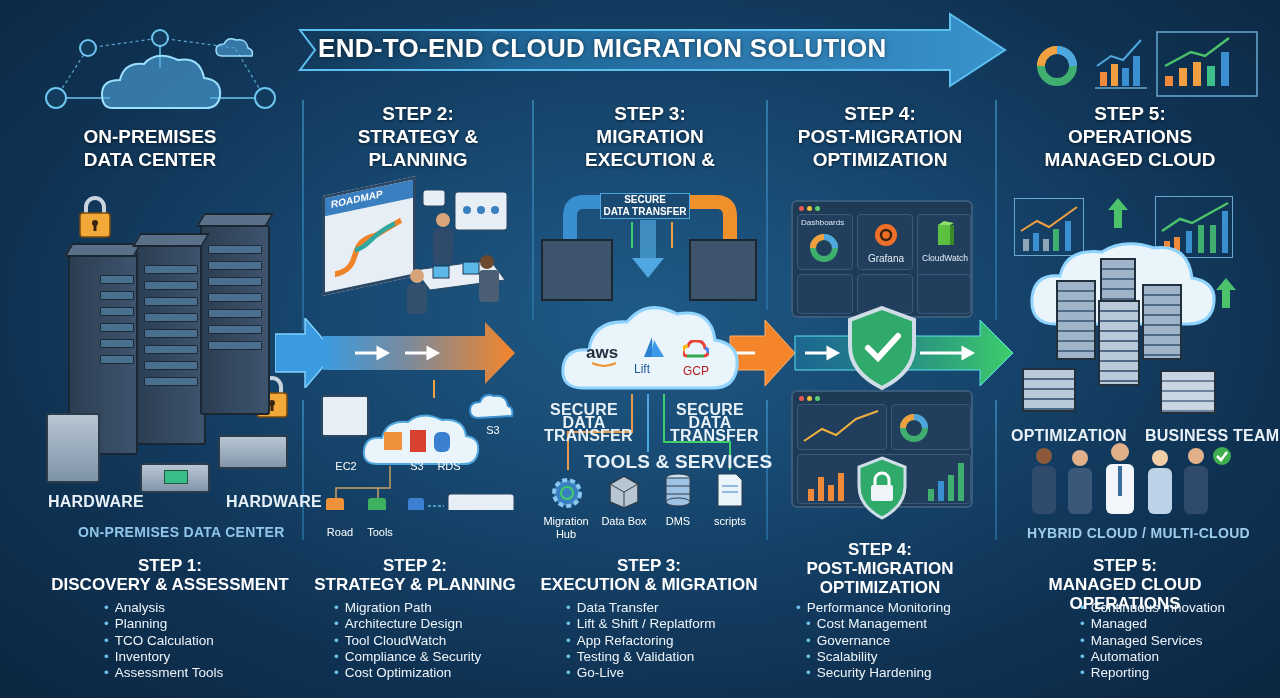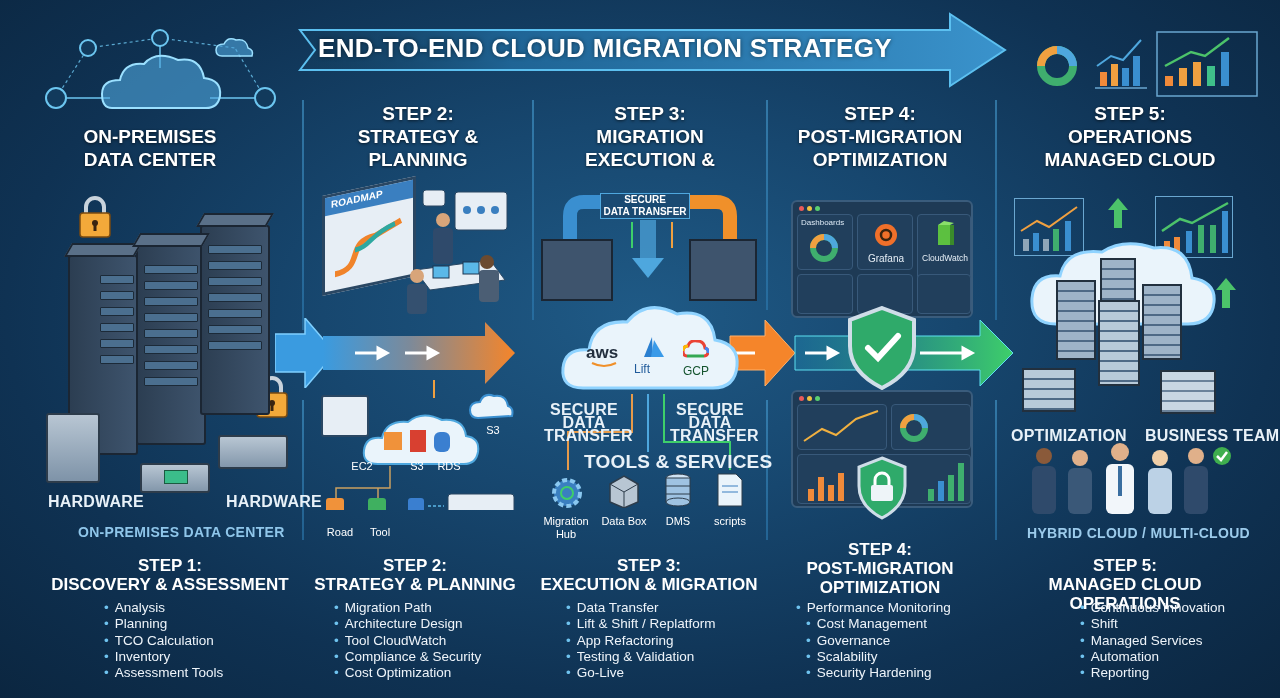--- a/index.html
+++ b/index.html
@@ -62,21 +62,21 @@
     <defs>
       <linearGradient id="bannerGrad" x1="0" x2="1" y1="0" y2="0">
         <stop offset="0" stop-color="#14405f" stop-opacity="0.3"></stop>
         <stop offset="0.3" stop-color="#1f6495"></stop>
         <stop offset="1" stop-color="#3a93cc"></stop>
       </linearGradient>
     </defs>
     <polygon points="10,18 660,18 660,2 715,38 660,74 660,58 10,58 25,38" fill="url(#bannerGrad)" stroke="#5cc0f0" stroke-width="2"></polygon>
   </svg>
 </div>
-<div class="title-text">END-TO-END CLOUD MIGRATION STRATEGY</div>
+<div class="title-text">END-TO-END CLOUD MIGRATION SOLUTION</div>
 
 <svg class="abs" style="left:40px;top:28px" width="240" height="90" viewBox="0 0 240 90">
   <g stroke="#6cc6f0" stroke-width="1.2" fill="none" stroke-dasharray="3 3" opacity="0.8">
     <line x1="48" y1="20" x2="120" y2="10"></line>
       <line x1="120" y1="10" x2="195" y2="20"></line>
     <line x1="16" y1="70" x2="48" y2="20"></line>
       <line x1="225" y1="70" x2="195" y2="20"></line>
   </g>
   <g stroke="#6cc6f0" stroke-width="1.5">
     <line x1="16" y1="70" x2="70" y2="70"></line>
@@ -264,26 +264,26 @@
   <rect x="116" y="52" width="16" height="20" rx="6" fill="#3a7fd0"></rect>
   <path d="M160 38 Q152 38 152 30 Q152 22 162 22 Q166 12 176 16 Q188 14 190 26 Q196 28 194 36 Z" fill="#eaf4fb" stroke="#3a8fd0" stroke-width="2"></path>
   <rect x="130" y="114" width="66" height="36" rx="3" fill="#e7eef5" stroke="#2a4763"></rect>
   <rect x="8" y="118" width="18" height="16" rx="3" fill="#f0923a"></rect>
   <rect x="50" y="118" width="18" height="16" rx="3" fill="#3fb060"></rect>
   <rect x="90" y="118" width="16" height="16" rx="3" fill="#3a7fd0"></rect>
   <polyline points="18,118 18,108 72,108 72,86" fill="none" stroke="#c9a060" stroke-width="1.5"></polyline>
   <line x1="60" y1="108" x2="60" y2="118" stroke="#c9a060" stroke-width="1.5"></line>
   <line x1="110" y1="126" x2="126" y2="126" stroke="#5bb8e8" stroke-width="1.5" stroke-dasharray="3 2"></line>
 </svg>
-<div class="tiny-label" style="left:344px;top:460px;width:36px">EC2</div>
+<div class="tiny-label" style="left:328px;top:460px;width:36px">EC2</div>
 <div class="tiny-label" style="left:405px;top:460px;width:24px">S3</div>
 <div class="tiny-label" style="left:432px;top:460px;width:34px">RDS</div>
 <div class="tiny-label" style="left:480px;top:424px;width:26px">S3</div>
 <div class="tiny-label" style="left:322px;top:526px;width:36px">Road</div>
-<div class="tiny-label" style="left:362px;top:526px;width:36px">Tool</div>
+<div class="tiny-label" style="left:362px;top:526px;width:36px">Tools</div>
 
 <svg class="abs" style="left:540px;top:192px" width="220" height="110" viewBox="0 0 220 110">
   <path d="M30 50 V24 Q30 10 44 10 H70" fill="none" stroke="#3a8fd0" stroke-width="14"></path>
   <path d="M150 10 H176 Q190 10 190 24 V50" fill="none" stroke="#f0902a" stroke-width="14"></path>
   <rect x="2" y="48" width="70" height="60" fill="#3e546d" stroke="#1b2633" stroke-width="2"></rect>
   <rect x="150" y="48" width="66" height="60" fill="#3e546d" stroke="#1b2633" stroke-width="2"></rect>
   <rect x="100" y="28" width="16" height="40" fill="#4ea7de" opacity="0.7"></rect>
   <polygon points="92,66 124,66 108,86" fill="#4ea7de"></polygon>
   <line x1="92" y1="30" x2="92" y2="56" stroke="#3ecf6a" stroke-width="2"></line>
   <line x1="132" y1="30" x2="132" y2="56" stroke="#f0a040" stroke-width="2"></line>
@@ -304,21 +304,21 @@
     <polygon points="9,1 1,21 10,21" fill="#2a7fd0"></polygon>
     <polygon points="11,4 21,21 8,21" fill="#3a9ae8"></polygon>
   </svg>
 <div class="abs" style="left:634px;top:362px;font-size:12px;color:#1f5a9a">Lift</div>
 <svg class="abs" style="left:683px;top:340px" width="26" height="20" viewBox="0 0 26 20">
   <path d="M4 16 Q0 16 0 11 Q0 6 5 6 Q7 0 14 1 Q21 1 22 8 Q26 9 25 13 Q24 16 21 16" fill="none" stroke="#ea4335" stroke-width="3"></path>
   <path d="M4 16 H21" stroke="#34a853" stroke-width="3"></path>
     <path d="M22 8 Q26 9 25 13" stroke="#4285f4" stroke-width="3" fill="none"></path>
     <path d="M0 11 Q0 6 5 6" stroke="#fbbc05" stroke-width="3" fill="none"></path>
 </svg>
-<div class="abs" style="left:683px;top:364px;font-size:12px;color:#14532d">GCP</div>
+<div class="abs" style="left:683px;top:364px;font-size:12px;color:#b91c1c">GCP</div>
 
 <svg class="abs" style="left:560px;top:392px" width="180" height="80" viewBox="0 0 180 80">
   <path d="M72 2 V40 H8 V78" fill="none" stroke="#e69a4a" stroke-width="2"></path>
   <line x1="88" y1="2" x2="88" y2="60" stroke="#4ea7de" stroke-width="2"></line>
   <path d="M104 2 V50 H170 V78" fill="none" stroke="#3ecf6a" stroke-width="2"></path>
 </svg>
 <div class="small-label" style="left:544px;top:403px;text-align:center;width:80px;line-height:13px">
   <div>SECURE DATA</div>
     <div>TRANSFER</div>
 </div>
@@ -535,17 +535,17 @@
   <li style="margin-left:10px">Scalability</li>
   <li style="margin-left:10px">Security Hardening</li>
 </ul>
 
 <div class="bottom-title" style="left:1000px;top:556px;width:250px">
   <div>STEP 5:</div>
   <div>MANAGED CLOUD OPERATIONS</div>
 </div>
 <ul class="bullets" style="left:1080px;top:600px">
   <li>Continuous Innovation</li>
-  <li>Shift</li>
+  <li>Managed</li>
   <li>Managed Services</li>
   <li>Automation</li>
   <li>Reporting</li>
 </ul>
 
 </body></html>

